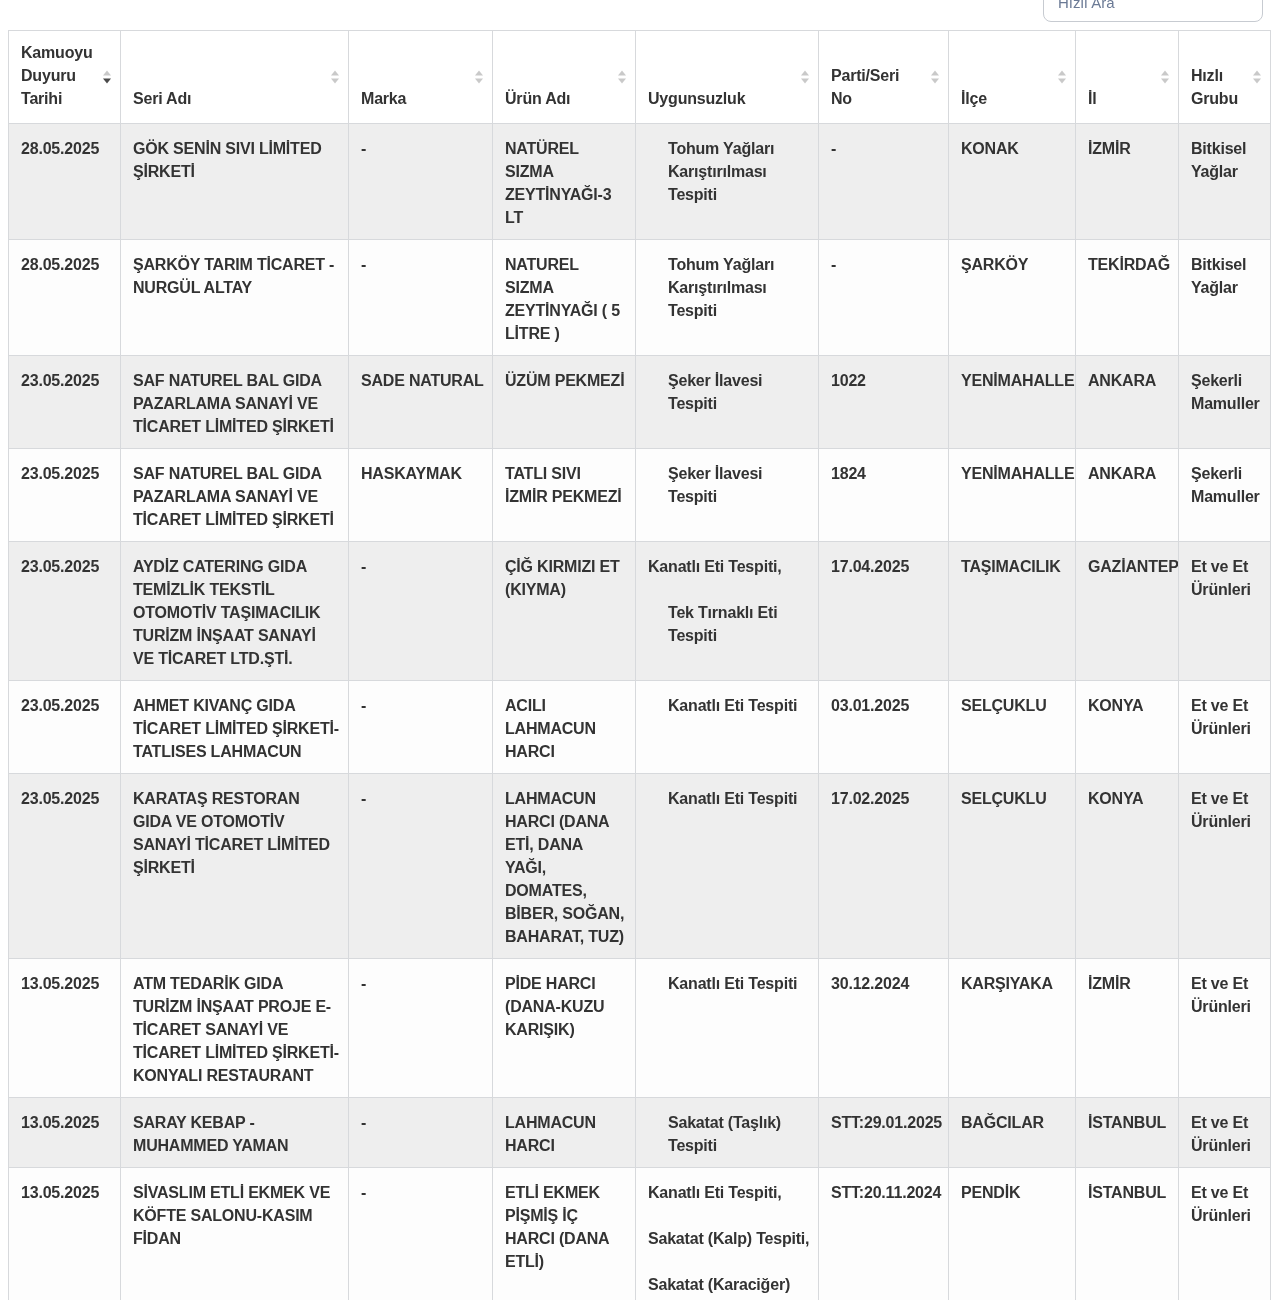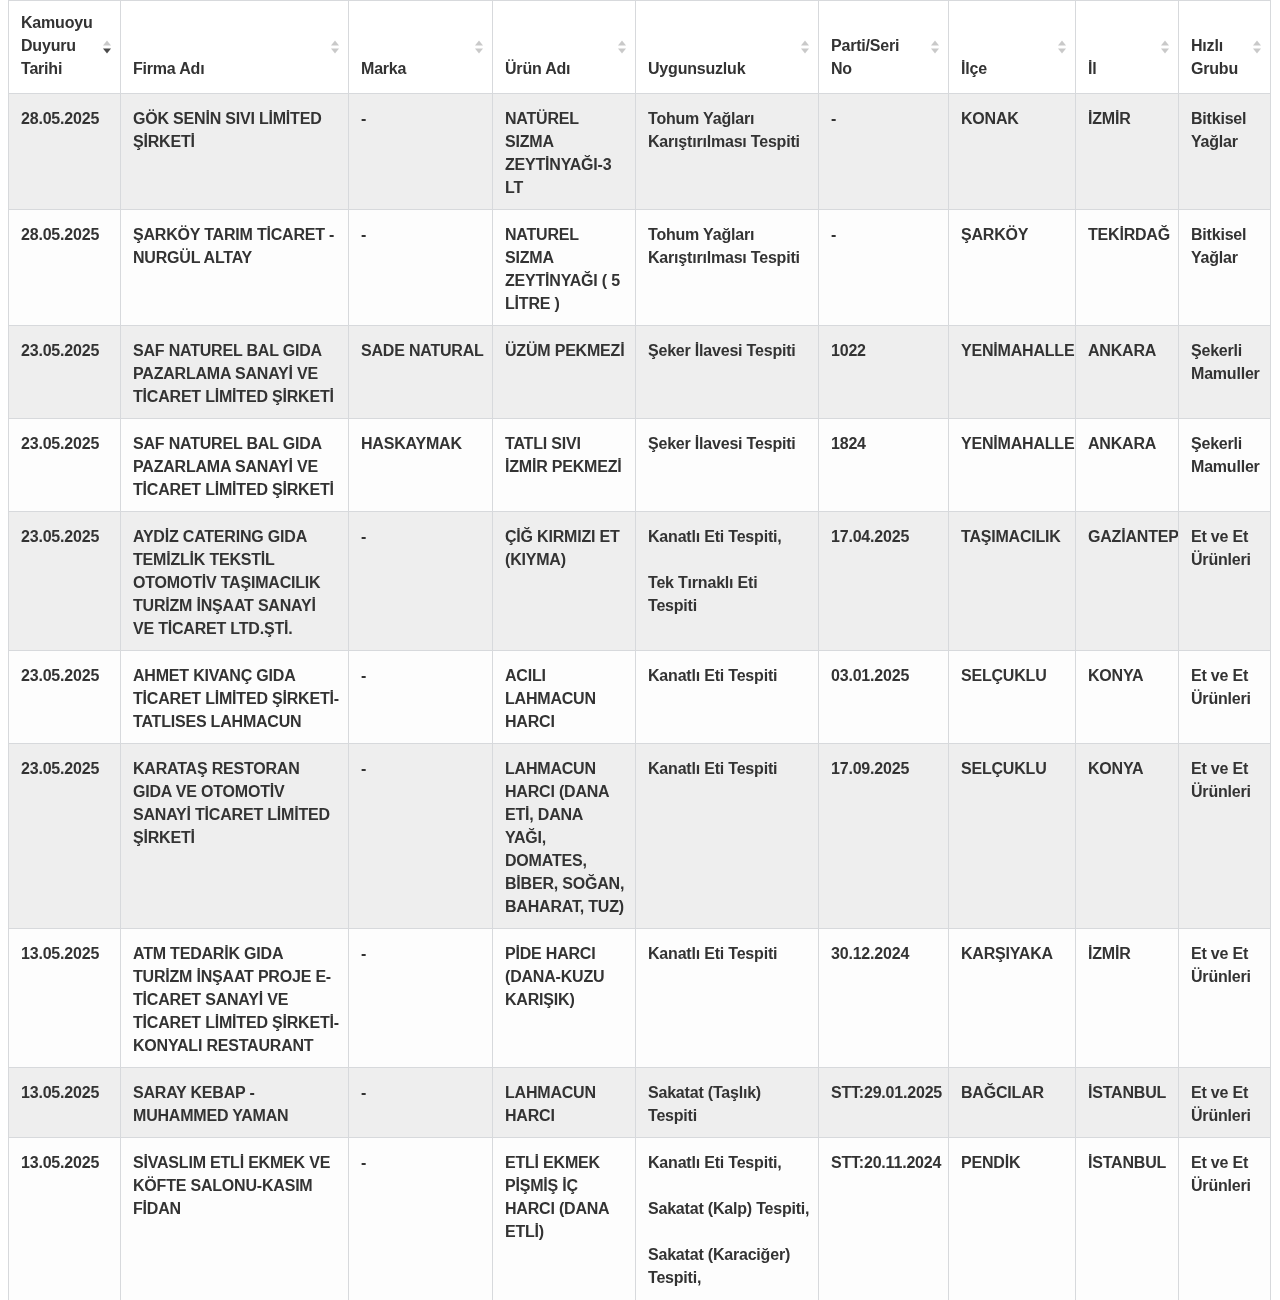--- a/index.html
+++ b/index.html
@@ -26,34 +26,37 @@
   thead tr { height:92px; }
   th {
     vertical-align:bottom; text-align:left;
     padding:10px 26px 13px 12px; position:relative;
     line-height:23px; background:#ffffff; font-weight:700;
   }
   td { vertical-align:top; padding:13px 8px 10px 12px; line-height:23px; }
   tbody tr:nth-child(odd)  { background:var(--row-stripe,#eeeeee); }
   tbody tr:nth-child(even) { background:#fdfdfd; }
   td p { margin:0 0 23px 0; }
-  td p:last-child { margin-bottom:0; }
+  td p:last-child { margin-bottom:0;margin-left:20px; }
 
   
   .sort { position:absolute; right:9px; top:50%; transform:translateY(-50%);
           display:flex; flex-direction:column; align-items:center; }
   .tri { width:0; height:0; border-left:4px solid transparent; border-right:4px solid transparent; }
   .tri.up   { border-bottom:5px solid var(--sort-inactive,#c9c9c9); margin-bottom:3px; }
   .tri.down { border-top:5px solid var(--sort-inactive,#c9c9c9); }
   th.sorted-desc .tri.down { border-top-color:var(--sort-active,#4a4a4a); }
 </style>
 </head>
 <body>
 
 <div class="page">
+  <div class="topbar">
+    <input class="quick-search" type="text" placeholder="Hızlı Ara" style="">
+  </div>
 
   <table class="results">
     <colgroup>
         <col style="width: 112px;">
         <col style="width: 228px;">
         <col style="width: 144px;">
         <col style="width: 143px;">
         <col style="width: 183px;">
         <col style="width: 130px;">
         <col style="width: 127px;">
@@ -63,21 +66,21 @@
     <thead>
       <tr>
           <th class="sorted-desc">
     <span class="th-label">Kamuoyu Duyuru Tarihi</span>
     <span class="sort">
       <i class="tri up"></i>
       <i class="tri down"></i>
     </span>
   </th>
           <th>
-    <span class="th-label">Firma Adı</span>
+    <span class="th-label">Seri Adı</span>
     <span class="sort">
       <i class="tri up"></i>
       <i class="tri down"></i>
     </span>
   </th>
           <th>
     <span class="th-label">Marka</span>
     <span class="sort">
       <i class="tri up"></i>
       <i class="tri down"></i>
@@ -208,21 +211,21 @@
           <td>Et ve Et Ürünleri</td>
         </tr>
         <tr style="height: 160px;">
           <td>23.05.2025</td>
           <td>KARATAŞ RESTORAN GIDA VE OTOMOTİV SANAYİ TİCARET LİMİTED ŞİRKETİ</td>
           <td>-</td>
           <td>LAHMACUN HARCI (DANA ETİ, DANA YAĞI, DOMATES, BİBER, SOĞAN, BAHARAT, TUZ)</td>
           <td>
             <p>Kanatlı Eti Tespiti</p>
           </td>
-          <td>17.09.2025</td>
+          <td>17.02.2025</td>
           <td>SELÇUKLU</td>
           <td>KONYA</td>
           <td>Et ve Et Ürünleri</td>
         </tr>
         <tr style="height: 136px;">
           <td>13.05.2025</td>
           <td>ATM TEDARİK GIDA TURİZM İNŞAAT PROJE E-TİCARET SANAYİ VE TİCARET LİMİTED ŞİRKETİ-KONYALI RESTAURANT</td>
           <td>-</td>
           <td>PİDE HARCI (DANA-KUZU KARIŞIK)</td>
           <td>

